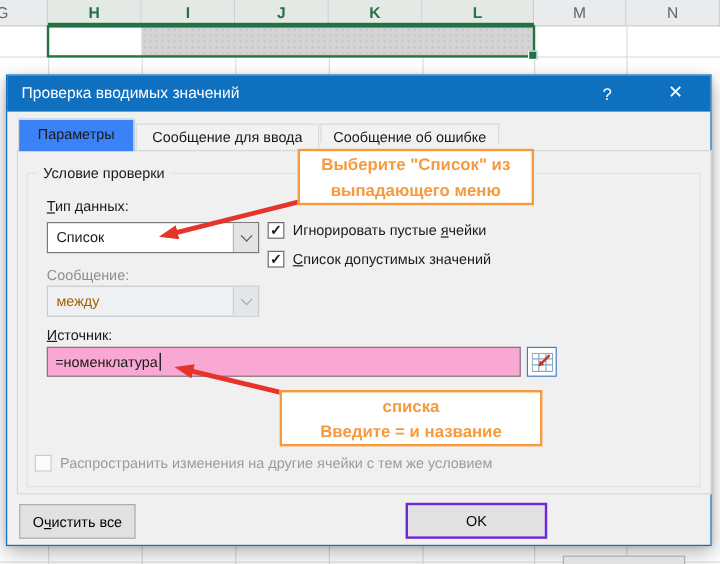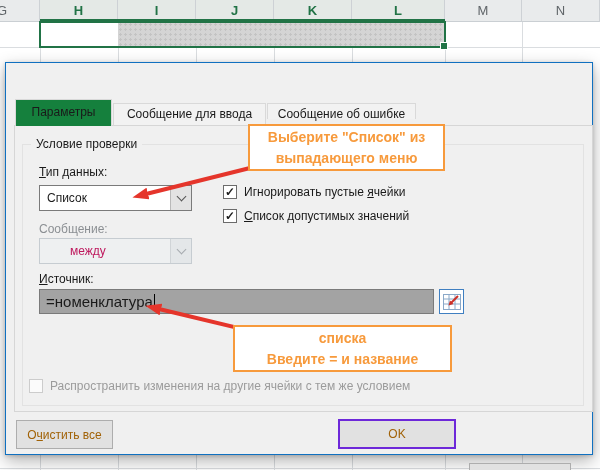--- a/index.html
+++ b/index.html
@@ -35,65 +35,65 @@
     font-size:12px; color:#1a1a1a; z-index:5; }
   .titlebar { position:absolute; left:0; top:0; width:100%; height:30px; background:#1070c0; }
   .title-text { position:absolute; left:12px; top:7px; color:#ffffff; font-size:13px; }
   .title-btn { position:absolute; top:0; height:30px; color:#ffffff; text-align:center;
     line-height:30px; font-size:14px; cursor:default; }
   .help-btn  { left:482px; width:36px; }
   .close-btn { left:535px; width:44px; font-size:15px; }
 
   .tab { position:absolute; background:#f2f2f2; border:1px solid #d9d9d9; border-bottom:none;
     text-align:center; font-size:12px; color:#1a1a1a; z-index:3; }
-  .tab.active { background:#15803d; z-index:4; }
+  .tab.active { background:#3b82f6; z-index:4; }
   .tab1 { left:9px;  top:36px; width:97px;  height:27px; line-height:25px; }
   .tab2 { left:107px; top:40px; width:153px; height:22px; line-height:21px; }
   .tab3 { left:261px; top:40px; width:149px; height:16px; line-height:21px; }
 
   .tabpage { position:absolute; left:8px; top:62px; width:579px; height:287px;
     background:#f0f0f0; border:1px solid #d6d6d6; z-index:1; }
 
   .groupbox { position:absolute; left:16px; top:81px; width:562px; height:262px;
     border:1px solid #e2e2e2; z-index:2; }
   .group-label { position:absolute; left:25px; top:74px; background:#f0f0f0;
     padding:0 5px; z-index:3; }
 
   .fld-label { position:absolute; z-index:3; }
   .disabled-text { color:#8b8f93; }
 
-  .combo { position:absolute; width:153px; height:26px; background:#ffffff;
+  .combo { position:absolute; width:177px; height:26px; background:#ffffff;
     border:1px solid #7a7a7a; z-index:3; display:flex; align-items:center; }
   .combo .val { flex:1; padding-left:7px; font-size:12px; }
   .combo .dd { width:21px; height:100%; background:#e3e3e3; border-left:1px solid #b9b9b9;
     display:flex; align-items:center; justify-content:center; }
   .chev { width:7px; height:7px; border-right:1.6px solid #555; border-bottom:1.6px solid #555;
     transform:rotate(45deg); margin-top:-4px; }
   .combo.disabled { background:#eef0f1; border-color:#c6ccd1; }
-  .combo.disabled .val { color:#be185d;margin-left:23px; }
+  .combo.disabled .val { color:#a16207; }
   .combo.disabled .dd { background:#e4e7e9; border-left-color:#d0d4d7; }
   .combo.disabled .chev { border-color:#a6abaf; }
 
   .checkrow { position:absolute; z-index:3; display:flex; align-items:center; }
   .checkbox { width:14px; height:14px; background:#ffffff; border:1px solid #6b6b6b;
     display:flex; align-items:center; justify-content:center;
     font-size:12px; font-weight:700; color:#1c1c1c; line-height:12px; }
   .checkbox.off { border-color:#cccccc; background:#fbfbfb; }
   .checkrow .cb-label { margin-left:7px; }
 
   .textbox { position:absolute; left:33px; top:226px; width:395px; height:25px;
-    background:#a3a3a3; border:1px solid #7a7a7a; z-index:3;
-    display:flex; align-items:center; padding-left:6px; font-size:15px; }
+    background:#f9a8d4; border:1px solid #7a7a7a; z-index:3;
+    display:flex; align-items:center; padding-left:6px; font-size:12px; }
   .caret { display:inline-block; width:1px; height:15px; background:#000; margin-left:1px; }
   .refedit-btn { position:absolute; left:433px; top:226px; width:25px; height:25px;
     background:#ffffff; border:1px solid #3f7fc1; z-index:3;
     display:flex; align-items:center; justify-content:center; }
 
   .btn { position:absolute; background:#e1e1e1; border:1px solid #adadad;
-    font-size:12px; color:#a16207; text-align:center; font-family:"Liberation Sans",sans-serif; z-index:3; }
+    font-size:12px; color:#000000; text-align:center; font-family:"Liberation Sans",sans-serif; z-index:3; }
   .btn-clear { left:10px; top:357px; width:97px; height:29px; }
   .btn-ok { left:332px; top:356px; width:118px; height:30px; border:2px solid #6d28d9; }
   .btn-cancel { left:463px; top:356px; width:102px; height:30px;margin-top:44px; }
 
   
   .arrows { position:absolute; left:0; top:0; width:600px; height:470px;
     z-index:10; pointer-events:none; }
   .callout { position:absolute; background:#ffffff; border:2px solid #f79a3c; z-index:11;
     color:#f79a3c; font-weight:700; font-size:14px; text-align:center;
     display:flex; flex-direction:column; justify-content:center; line-height:21px; }
@@ -125,20 +125,25 @@
   <div class="gridline-h" style="top:47px;"></div>
   <div class="gridline-h" style="top:468px;"></div>
 
   <div class="row1-selfill"></div>
   <div class="sel-underline"></div>
   <div class="range-border"></div>
   <div class="fill-handle"></div>
 </div>
 
 <div class="dialog">
+  <div class="titlebar">
+    <span class="title-text">Проверка вводимых значений</span>
+    <span class="title-btn help-btn">?</span>
+    <span class="title-btn close-btn">✕</span>
+  </div>
 
   <div class="tab tab1 active">Параметры</div>
   <div class="tab tab2">Сообщение для ввода</div>
   <div class="tab tab3">Сообщение об ошибке</div>
 
   <div class="tabpage"></div>
   <div class="groupbox"></div>
   <span class="group-label">Условие проверки</span>
 
   <span class="fld-label" style="left:33px;top:102px;"><u>Т</u>ип данных:</span>

